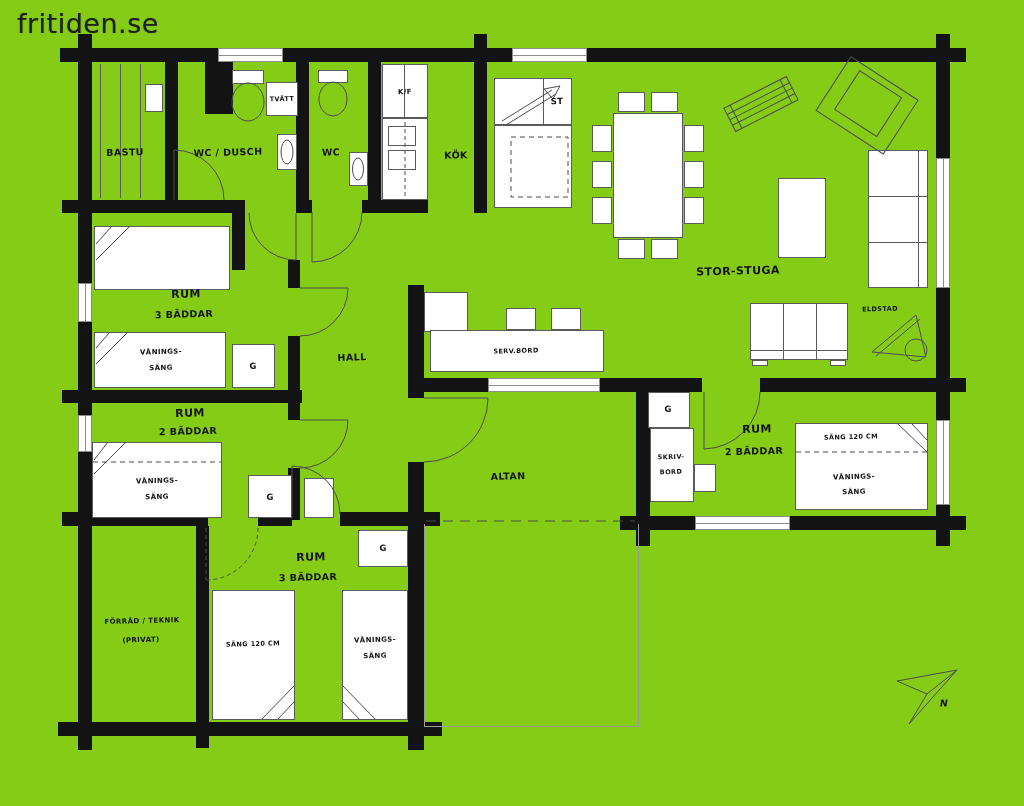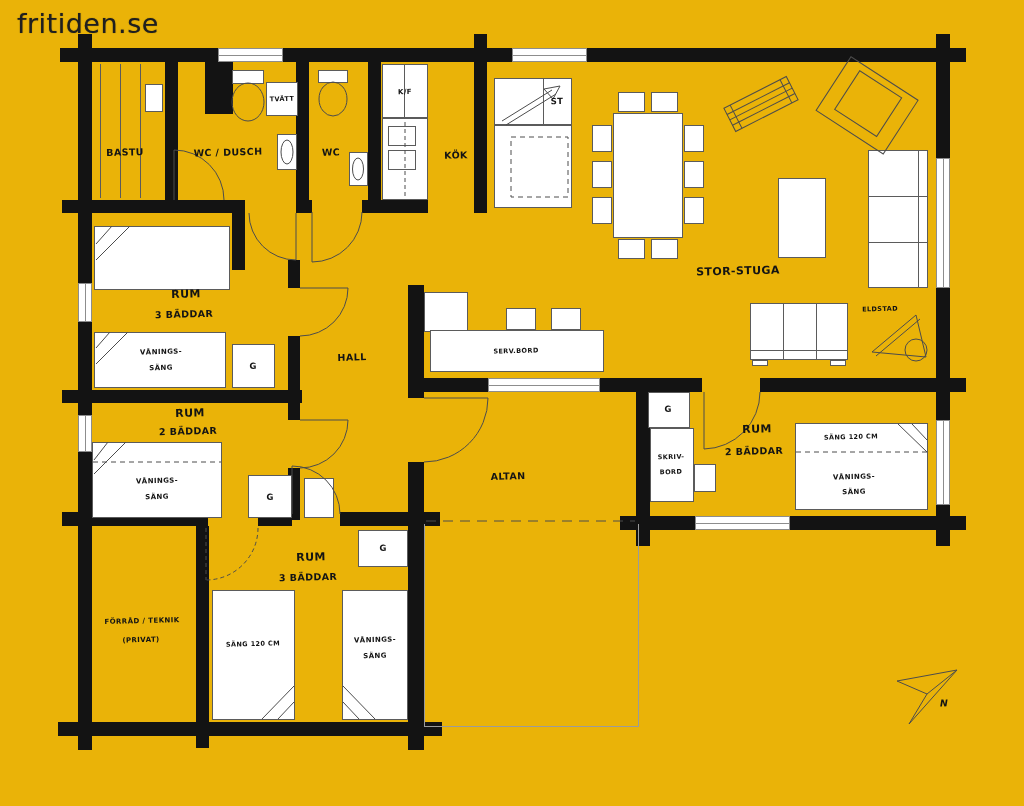--- a/index.html
+++ b/index.html
@@ -1,16 +1,16 @@
 <!DOCTYPE html>
 <html><head>
 <meta charset="utf-8">
 <style>
   html,body{margin:0;padding:0;background:#fff}
-  #plan{position:relative;width:1024px;height:806px;background:#eab308;
+  #plan{position:relative;width:1024px;height:806px;background:#84cc16;
         font-family:"DejaVu Sans",sans-serif;overflow:hidden}
   .wall{position:absolute;background:#131313}
   .f{position:absolute;border:1px solid #5b5b5b;background:#fff;box-sizing:border-box}
   .ln{position:absolute;background:#5b5b5b}
   .win{position:absolute;background:#fff;border:1px solid #8d8d8d;box-sizing:border-box}
   .winh::after{content:"";position:absolute;left:0;right:0;top:50%;height:1px;background:#8d8d8d}
   .winv::after{content:"";position:absolute;top:0;bottom:0;left:50%;width:1px;background:#8d8d8d}
   .deck{position:absolute;border:1px solid #9b9b9b;border-top:none;background:transparent}
   .lbl{position:absolute;color:#141414;font-weight:700;white-space:nowrap;
        transform:translate(-50%,-50%) rotate(-1.5deg);letter-spacing:.4px}

